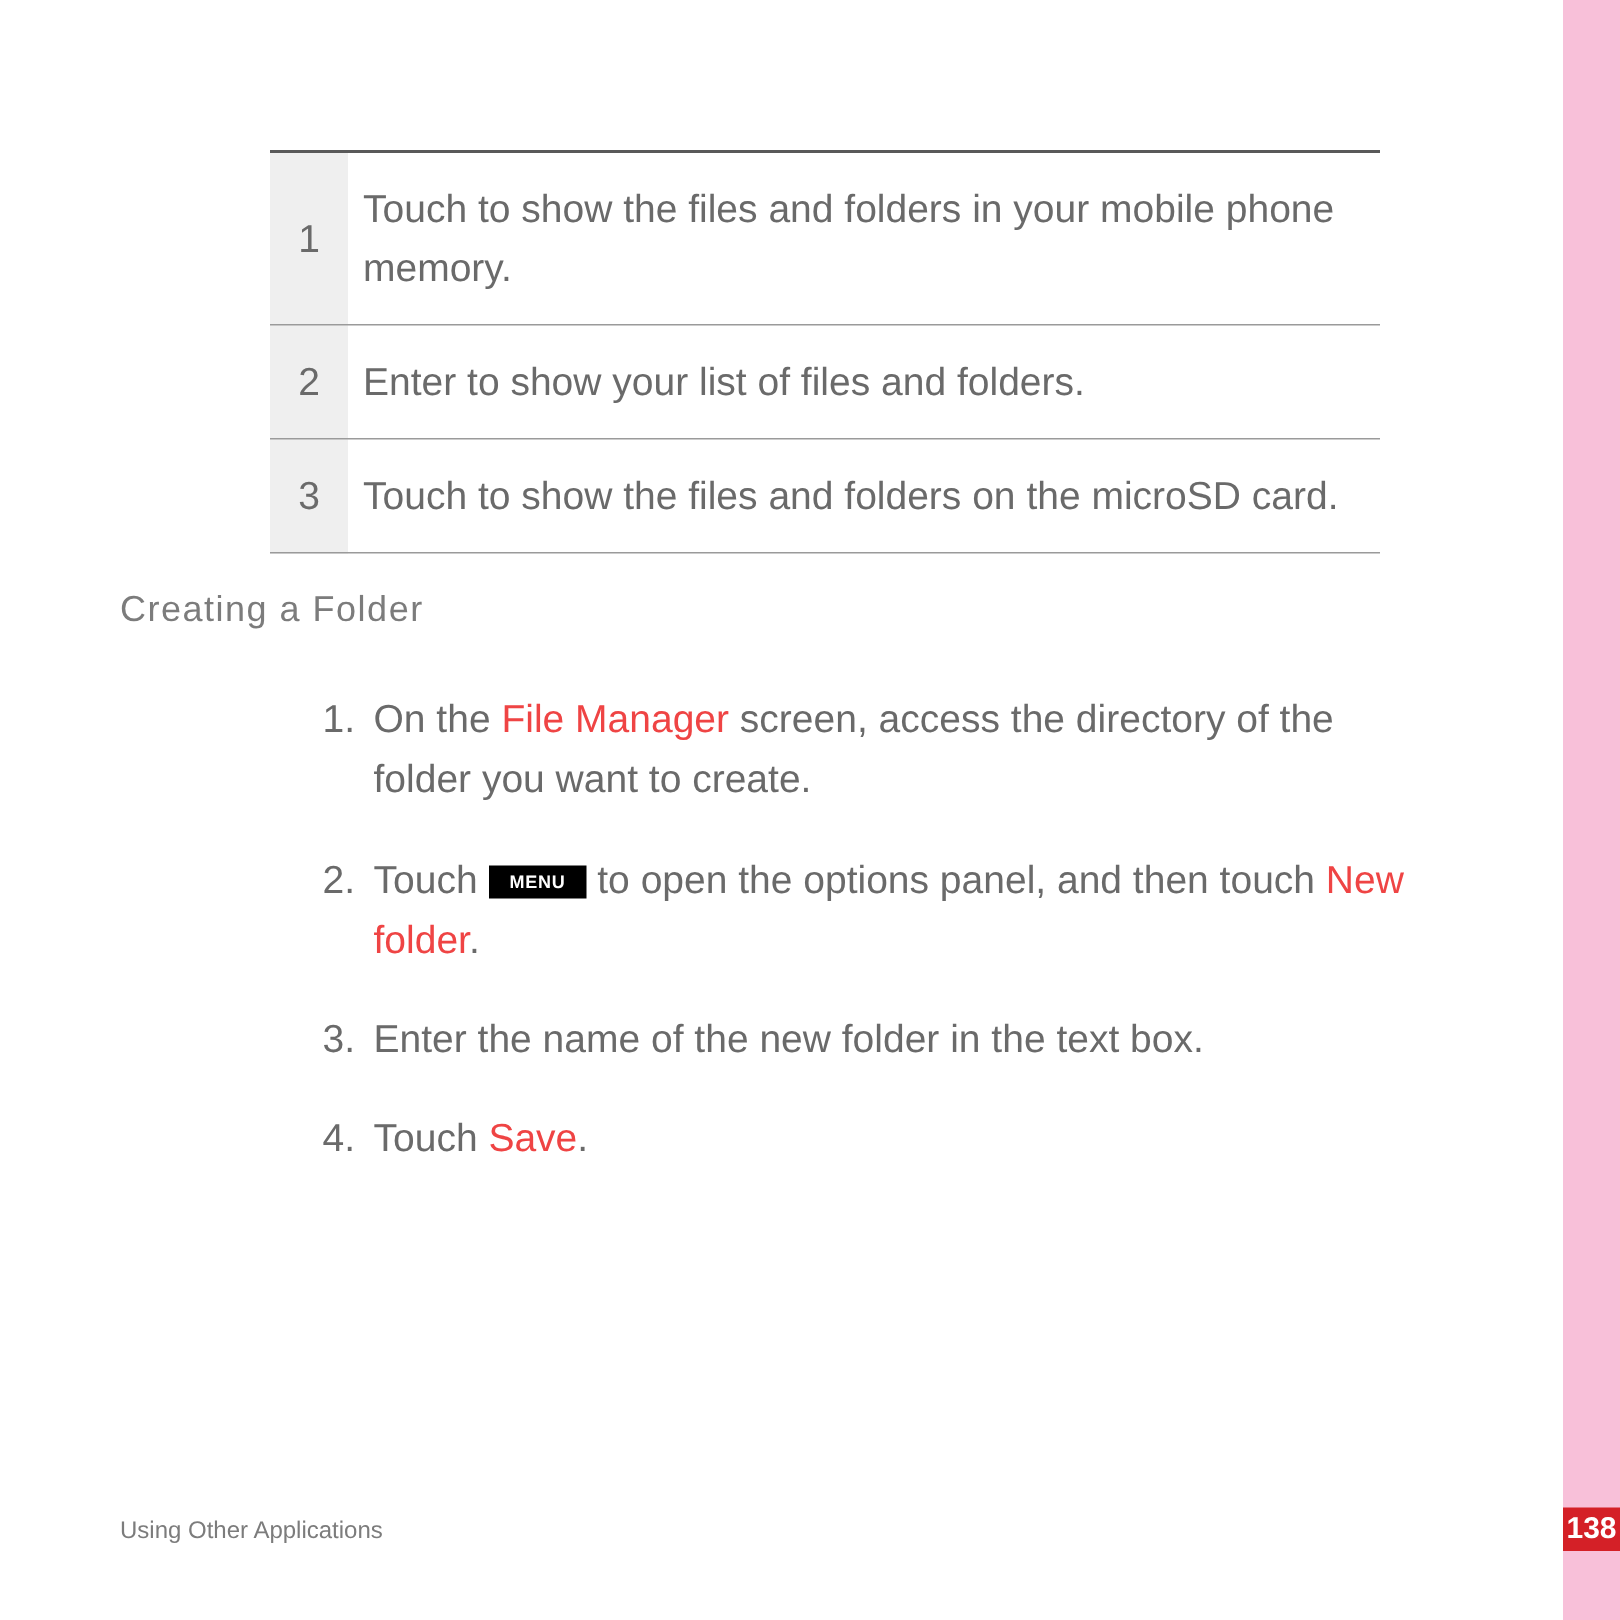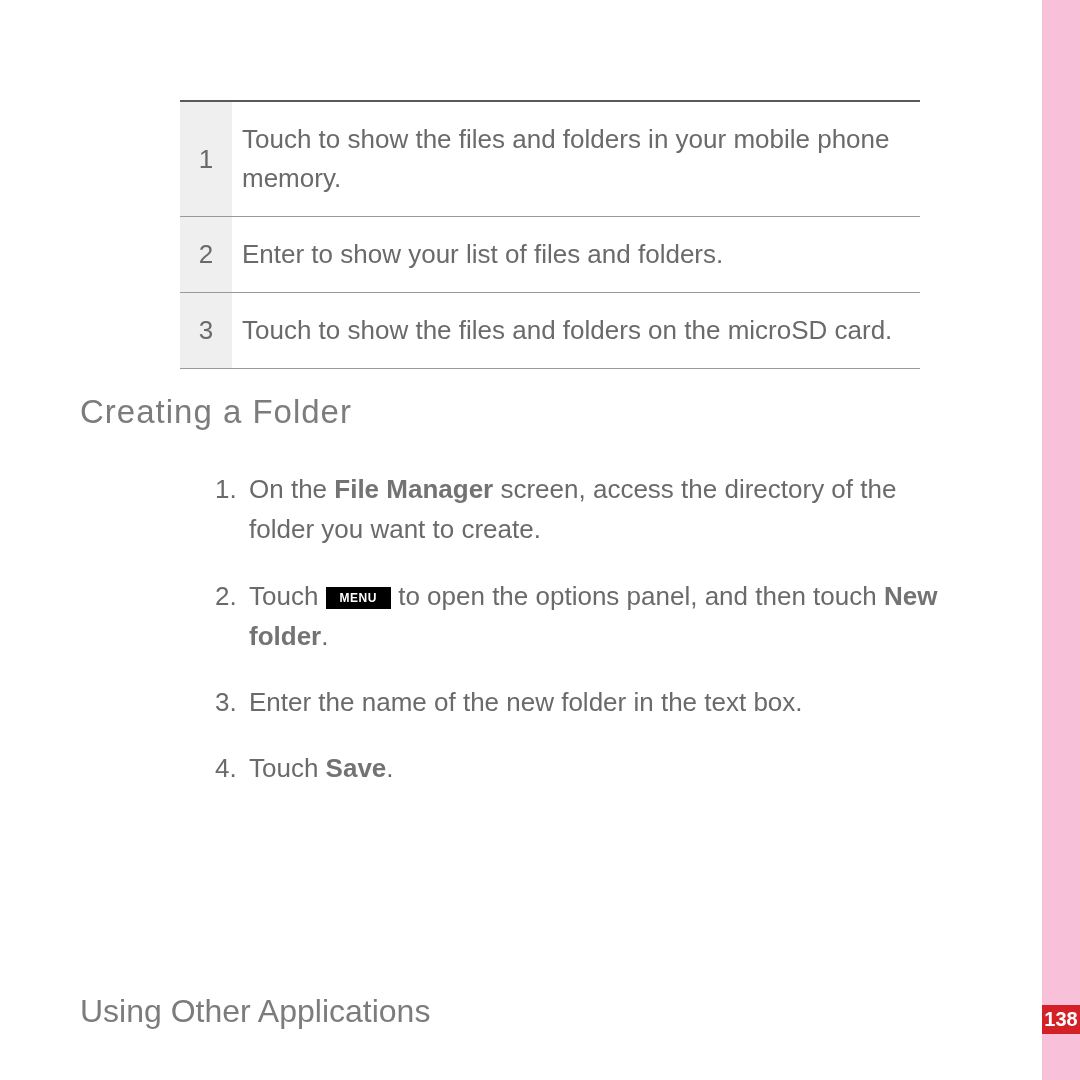--- a/index.html
+++ b/index.html
@@ -60,21 +60,21 @@
   }
   .note {
     margin-left: 100px;
     width: 780px;
     font-size: 26px;
     line-height: 1.55;
     color: #6a6a6a;
     margin-bottom: 48px;
   }
   h2.section-heading {
-    font-size: 33px;
+    font-size: 24px;
     font-weight: normal;
     color: #7c7c7c;
     letter-spacing: 1px;
     margin: 0 0 38px 0;
   }
   ol.steps {
     margin-left: 135px;
     width: 740px;
     list-style: none;
     counter-reset: step;
@@ -101,24 +101,24 @@
     font-weight: bold;
     padding: 5px 14px;
     vertical-align: middle;
     line-height: 1;
     letter-spacing: 0.5px;
   }
   .footer-label {
     position: absolute;
     left: 80px;
     bottom: 50px;
-    font-size: 32px;
+    font-size: 16px;
     color: #7c7c7c;
   }
-  b { color: #737373; font-weight: bold; }
+  b { color: #ef4444; font-weight: normal; }
 </style>
 </head>
 <body>
 
 <div class="pink-sidebar"></div>
 <div class="page-number">138</div>
 
 <div class="content">
 
   <table class="ref">

